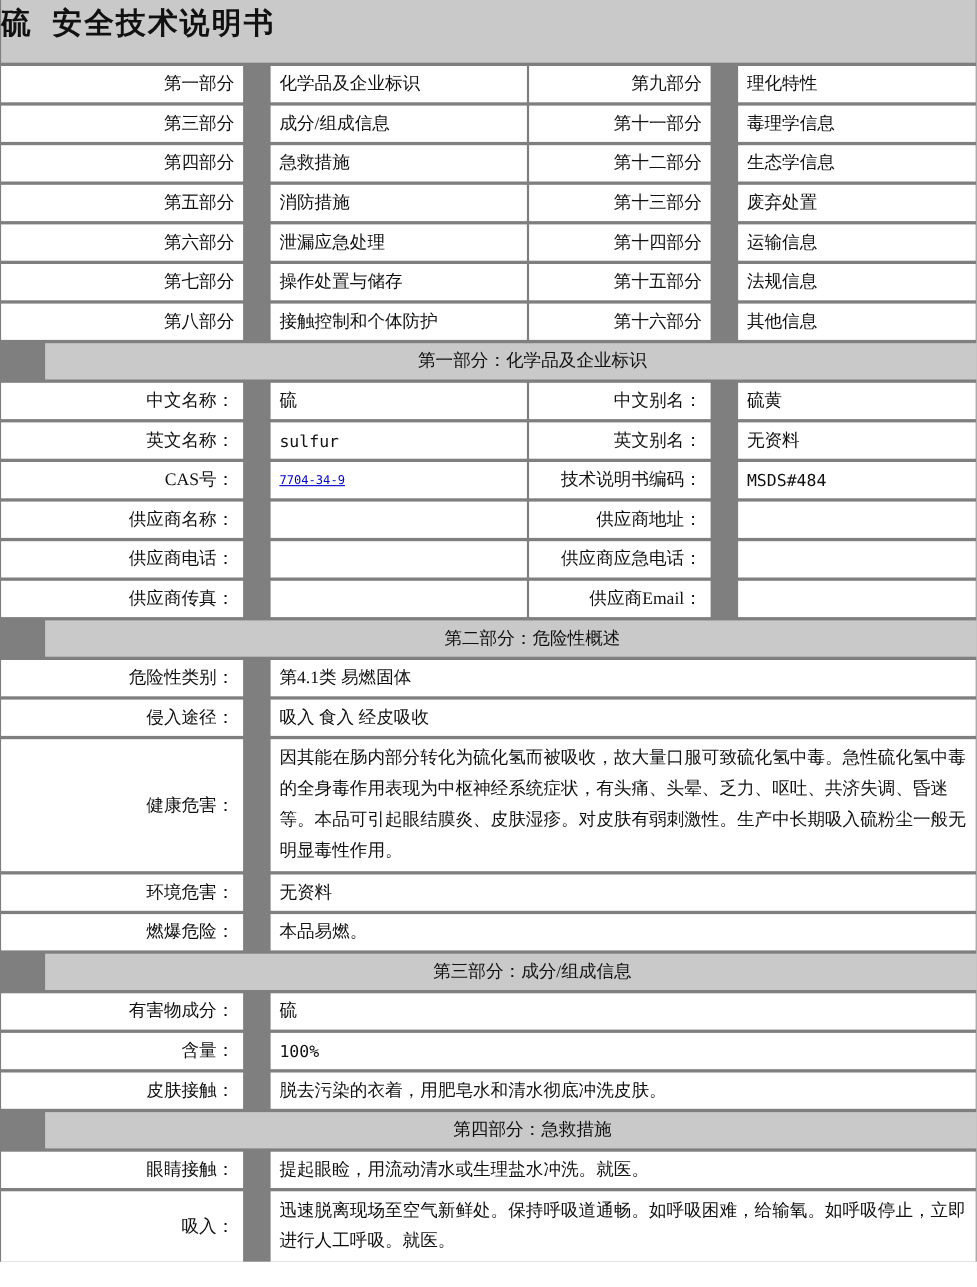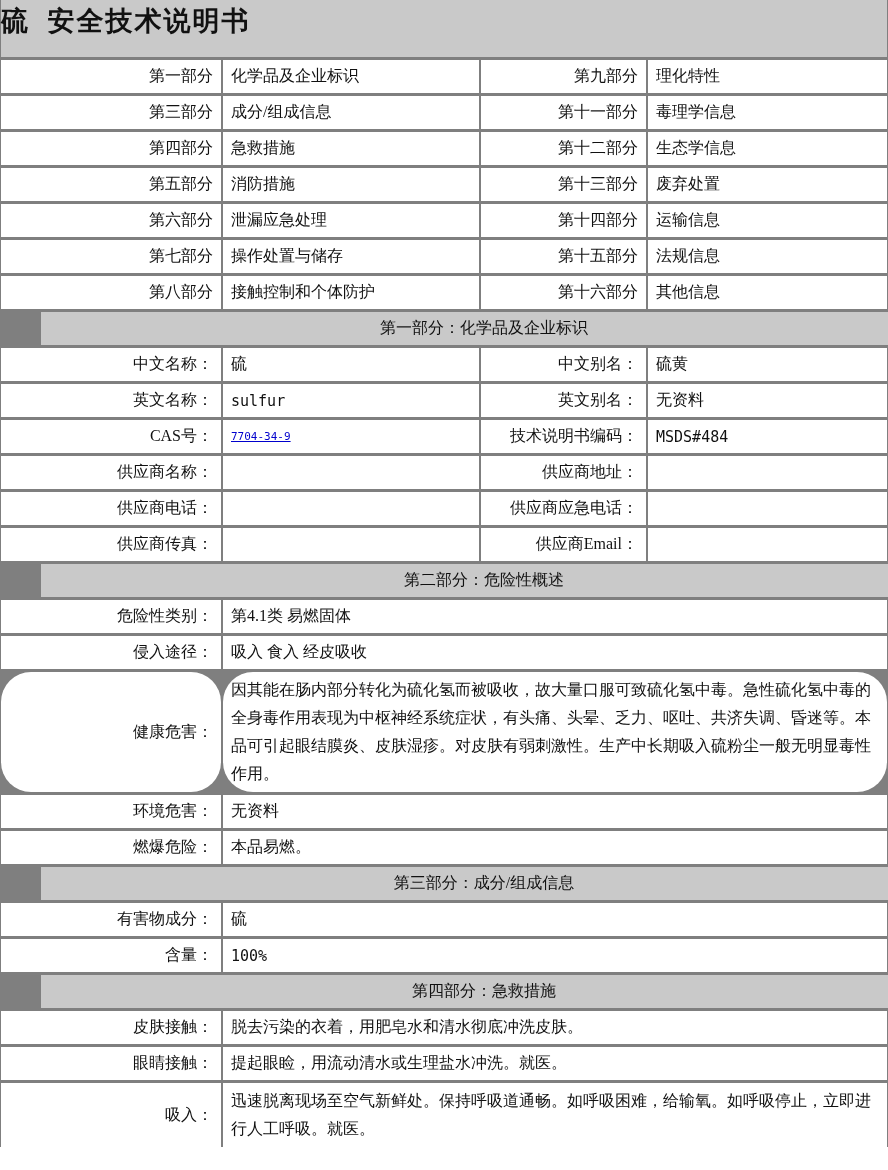--- a/index.html
+++ b/index.html
@@ -29,27 +29,27 @@
   .row { display: grid; column-gap: 2px; background: transparent; }
   .r4 { grid-template-columns: 220px 256px 165px 239px; }
   .r2 { grid-template-columns: 220px 664px; }
   .r1 { grid-template-columns: 886px; padding-left: 40px; }
   .c {
     background: #ffffff; min-height: 33px;
     display: flex; align-items: center;
     padding: 2px 8px;
   }
   .lab { justify-content: flex-end; text-align: left; }
-  .val { justify-content: flex-start; text-align: left; }
+  .val { justify-content: flex-start; text-align: left; margin-left: 23px; }
   .head {
     background: var(--band_bg, #c9c9c9);
     justify-content: center; text-align: center;
   }
   .wrap { line-height: 28px; padding-top: 4px; padding-bottom: 4px; }
-  .tall { min-height: 116px; border-radius: 30px; }
+  .tall { min-height: 116px; }
   .tall2 { min-height: 64px; }
   .mono { font-family: "DejaVu Sans Mono", "Liberation Mono", monospace; font-size: 15px; }
   a.link {
     color: var(--link_blue, #0000cd);
     text-decoration: underline;
     font-family: "DejaVu Sans Mono", "Liberation Mono", monospace;
     font-size: 11px;
     cursor: pointer;
   }
 </style>
@@ -176,27 +176,27 @@
   </div>
   <div class="row r2">
     <div class="c lab">有害物成分：</div>
     <div class="c val">硫</div>
   </div>
   <div class="row r2">
     <div class="c lab">含量：</div>
     <div class="c val mono">100%</div>
   </div>
 
-  <div class="row r1">
-    <div class="c head">第四部分：急救措施</div>
-  </div>
   <div class="row r2">
     <div class="c lab">皮肤接触：</div>
     <div class="c val">脱去污染的衣着，用肥皂水和清水彻底冲洗皮肤。</div>
   </div>
+  <div class="row r1">
+    <div class="c head">第四部分：急救措施</div>
+  </div>
   <div class="row r2">
     <div class="c lab">眼睛接触：</div>
     <div class="c val">提起眼睑，用流动清水或生理盐水冲洗。就医。</div>
   </div>
   <div class="row r2">
     <div class="c lab tall2">吸入：</div>
     <div class="c val wrap tall2">迅速脱离现场至空气新鲜处。保持呼吸道通畅。如呼吸困难，给输氧。如呼吸停止，立即进行人工呼吸。就医。</div>
   </div>
 
 </div>

